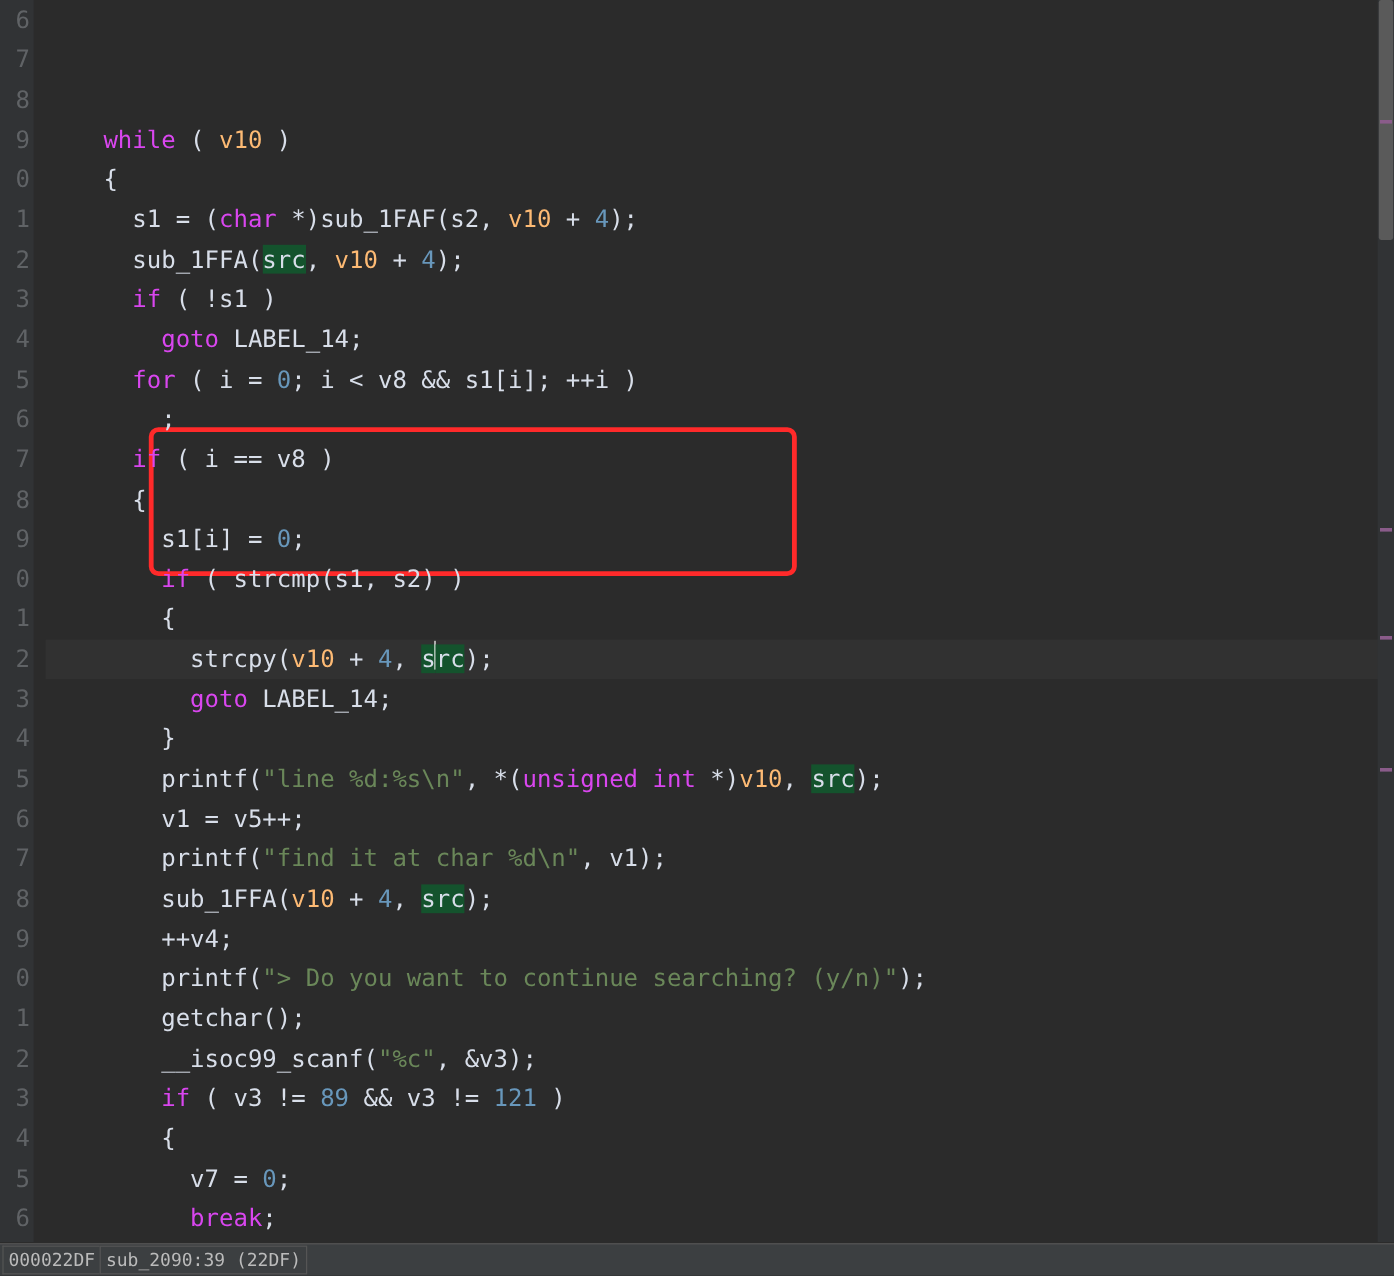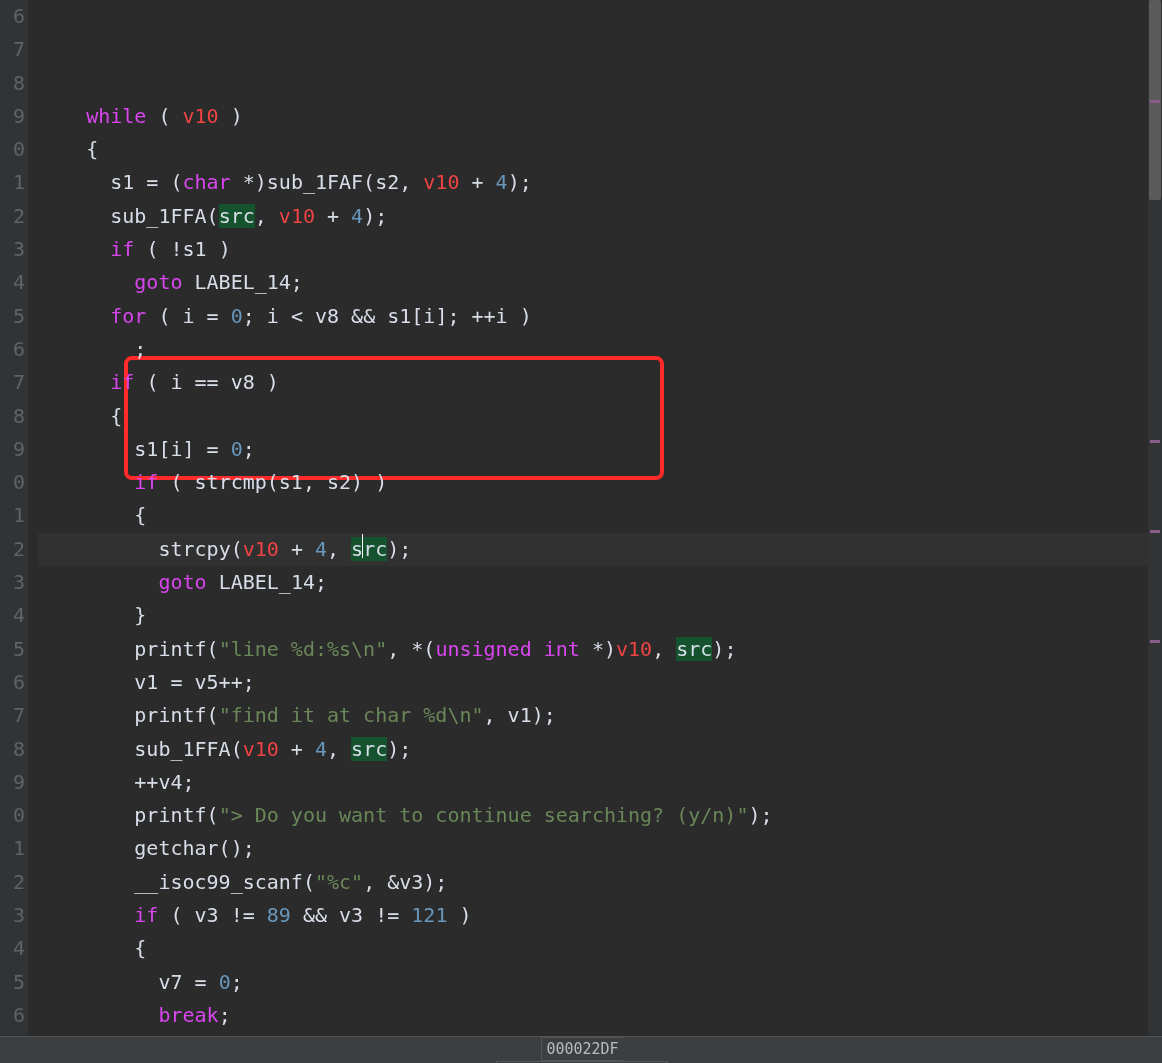--- a/index.html
+++ b/index.html
@@ -41,21 +41,21 @@
     letter-spacing: 0px;
   }
   .code .line {
     height: 33.3px;
     position: relative;
   }
   .code .line.current {
     background: rgba(255,255,255,0.03);
   }
   .kw   { color: #d946ef; }   
-  .id2  { color: #ef4444; }   
+  .id2  { color: #fdba74; }   
   .str  { color: #6a8759; }
   .num  { color: #6897bb; }
   .hl   { background: #14532d; color: inherit; }
   .cursor {
     display:inline-block;
     width:1px;
     height:24px;
     background:#fff;
     vertical-align:-2px;
     margin-left:-1px;
@@ -76,21 +76,20 @@
     background: #3c3f41;
     color: #bbbbbb;
     font-size: 15px;
     line-height: 23px;
     padding-left: 2px;
     box-sizing: border-box;
     border-top: 1px solid #555;
     font-family: "Consolas", monospace;
     display: flex;
     align-items: center;
-    flex-direction: column;
   }
   .statusbar .cell {
     border: 1px solid #555;
     padding: 0 4px;
     height: 22px;
     line-height: 22px;
     margin-right: 0;
   }
   .statusbar .cell.addr { border-right: none; }
   .scrollbar {

